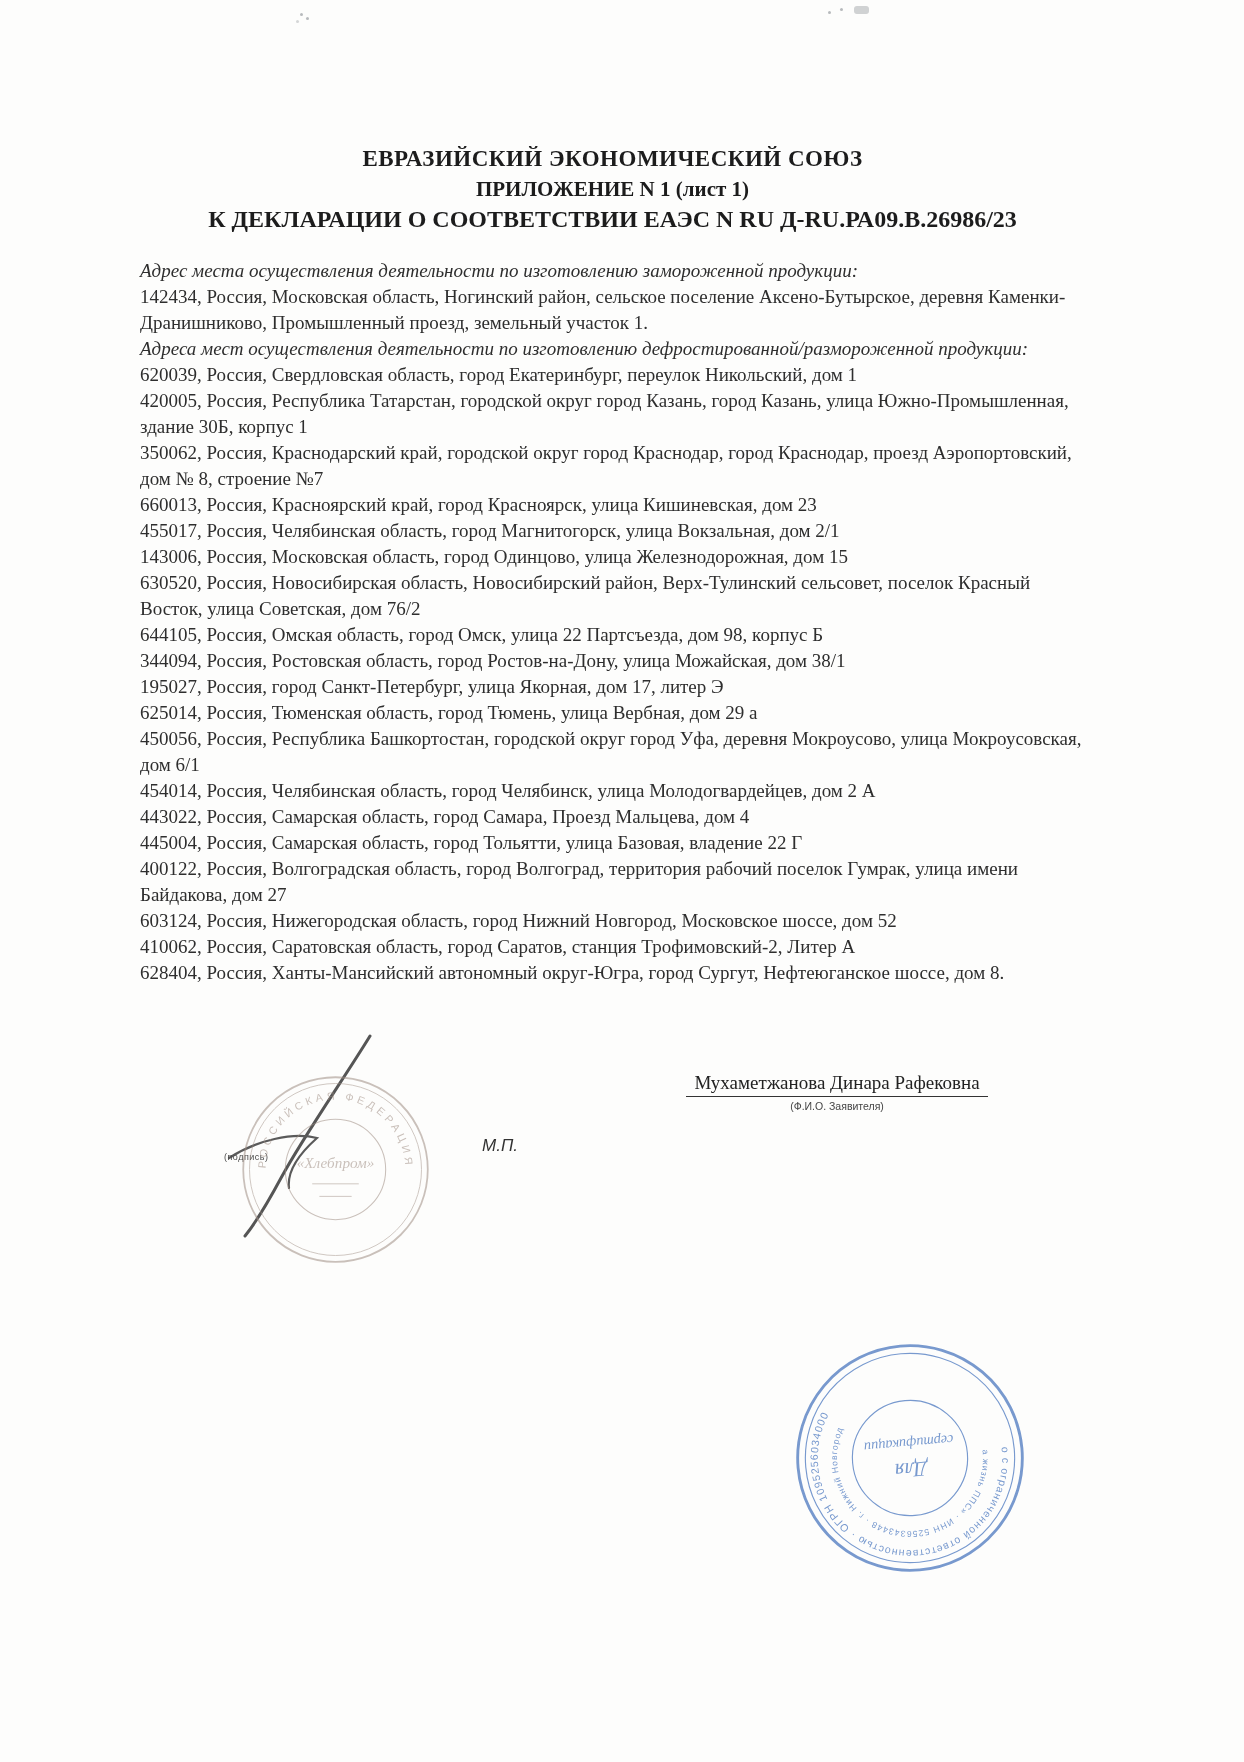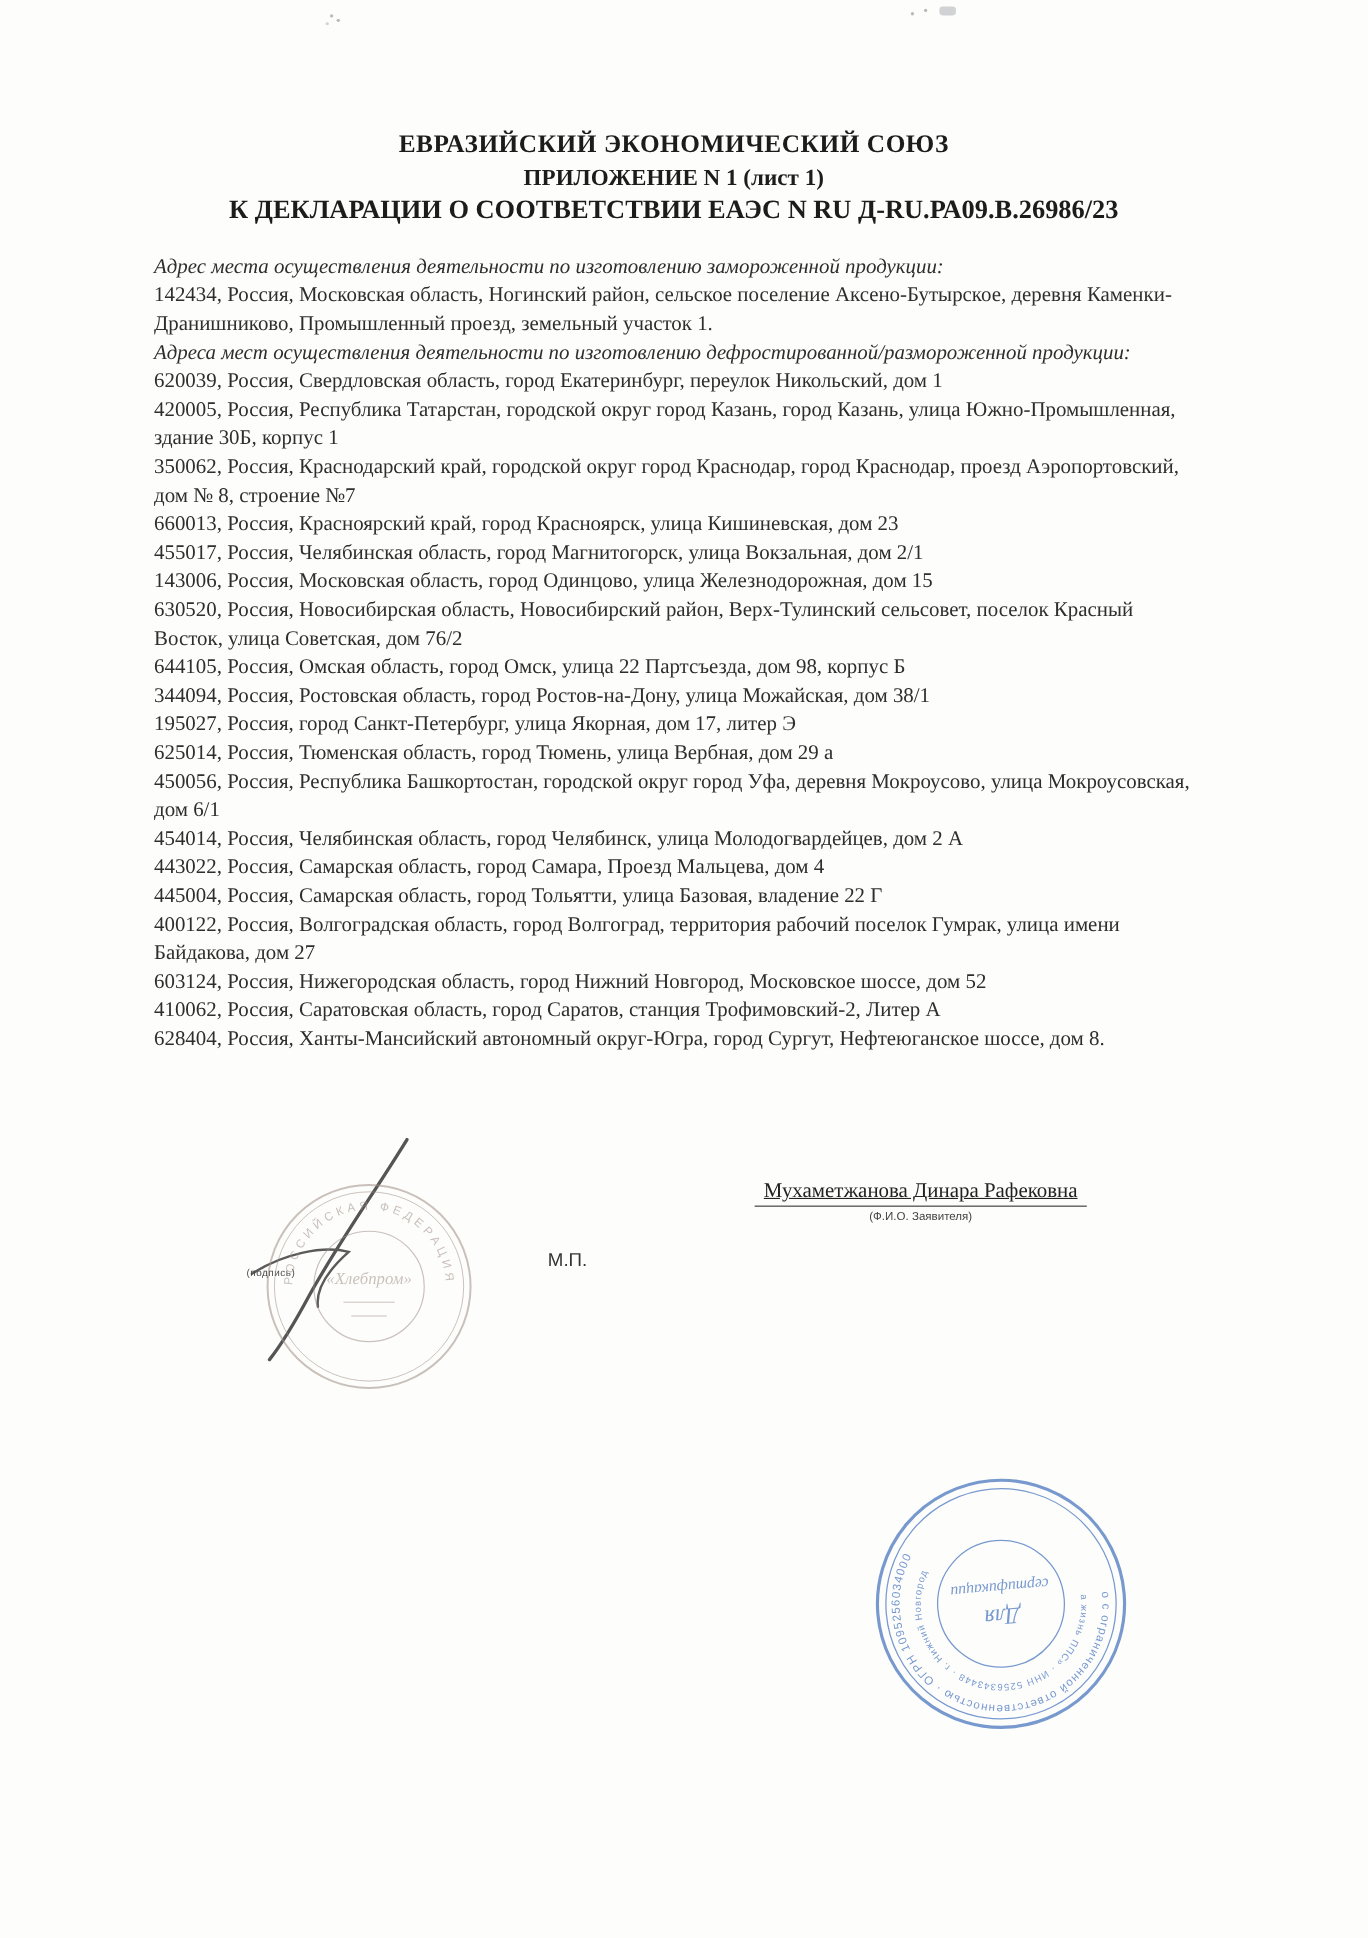--- a/index.html
+++ b/index.html
@@ -1,39 +1,39 @@
 <!DOCTYPE html>
 <html><head>
 <meta charset="utf-8">
 <title>Декларация — Приложение N 1</title>
 <style>
   html,body{margin:0;padding:0;background:#e9e9e9;}
   .page{position:relative;width:1244px;height:1762px;background:#fdfdfc;
         font-family:"Liberation Serif","DejaVu Serif",serif;color:#2b2b2b;overflow:hidden;margin:0 auto;}
   .content{position:absolute;left:140px;top:116px;width:945px;}
   .titles{text-align:center;font-weight:bold;color:#1c1c1c;}
-  .title-line1{font-size:23px;line-height:30px;letter-spacing:.5px;}
+  .title-line1{font-size:23px;line-height:30px;letter-spacing:.5px;margin-top:28px;}
   .title-line2{font-size:21px;line-height:30px;}
   .title-line3{font-size:24px;line-height:30px;}
   .body-text{margin-top:24px;font-size:19px;line-height:26px;color:#2e2e2e;}
   .body-text p{margin:0;}
   .bold{font-weight:bold;color:#1f1f1f;}
   .italic{font-style:italic;}
   .addr{margin:0;}
 
   
   .signature{position:absolute;left:195px;top:1030px;}
   .sig-caption{position:absolute;left:224px;top:1152px;font-size:9px;color:#4a4a4a;
                font-family:"Liberation Sans",sans-serif;letter-spacing:.5px;}
   .stamp1{position:absolute;left:228px;top:1062px;opacity:.55;}
-  .mp{position:absolute;left:498px;top:1136px;font-family:"Liberation Sans",sans-serif;
-      font-size:17px;color:#333;}
+  .mp{position:absolute;left:482px;top:1136px;font-family:"Liberation Sans",sans-serif;
+      font-size:17px;color:#333;font-style:italic;}
   .fio{position:absolute;left:672px;top:1072px;width:330px;text-align:center;}
   .fio-name{display:inline-block;font-size:19px;color:#222;border-bottom:1px solid #333;
-            padding:0 8px 2px 8px;text-decoration:underline;}
+            padding:0 8px 2px 8px;}
   .fio-caption{font-size:10.5px;color:#444;margin-top:3px;font-family:"Liberation Sans",sans-serif;}
   .stamp2{position:absolute;left:790px;top:1338px;transform:rotate(175deg);opacity:.82;}
 
   
   .artifact{position:absolute;width:3px;height:3px;border-radius:50%;background:#8a8f94;opacity:.6;}
   .a1{left:300px;top:13px;box-shadow:6px 4px 0 #8a8f94,-4px 7px 0 rgba(120,125,130,.5);}
   .a2{left:828px;top:11px;box-shadow:12px -3px 0 #8a8f94;}
   .a3{left:854px;top:6px;width:15px;height:8px;border-radius:3px;opacity:.35;background:#7a8288;}
 </style>
 </head>

